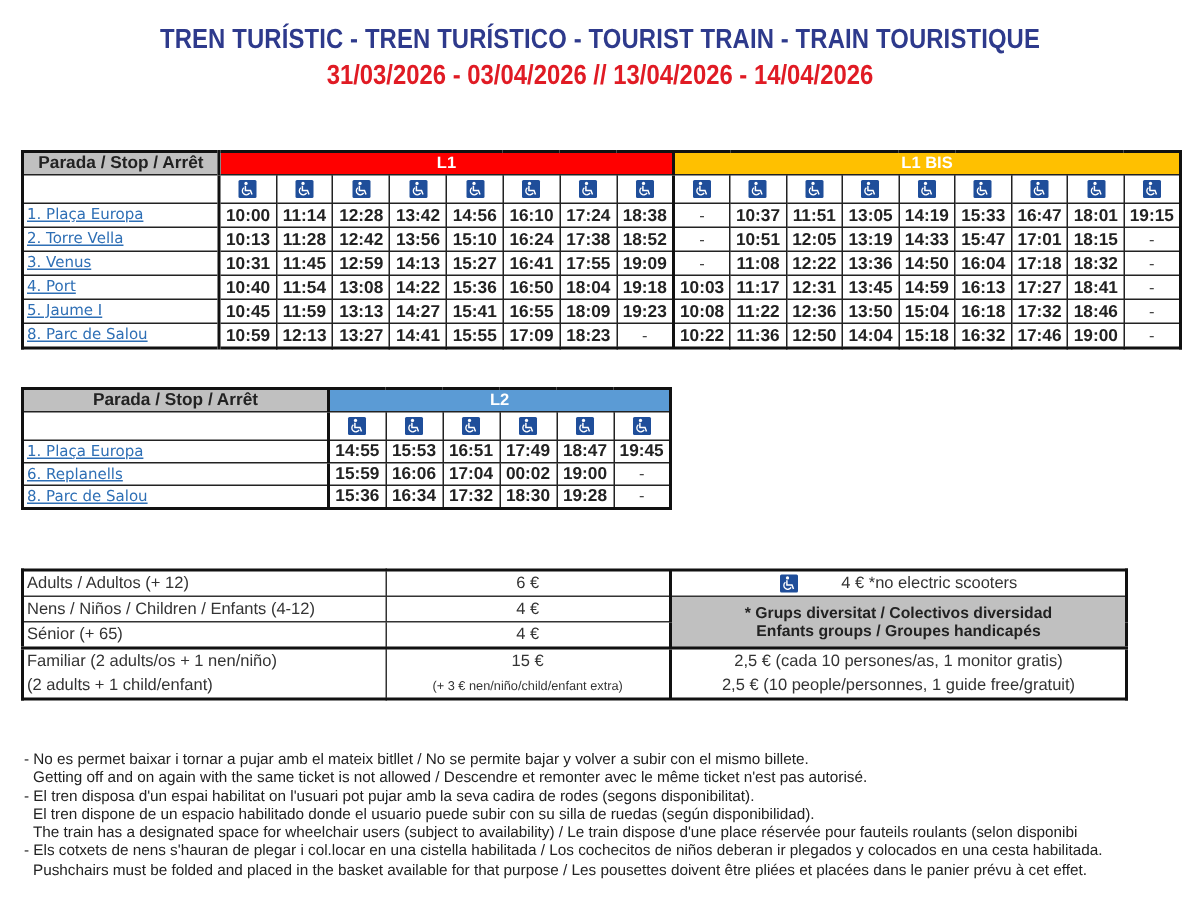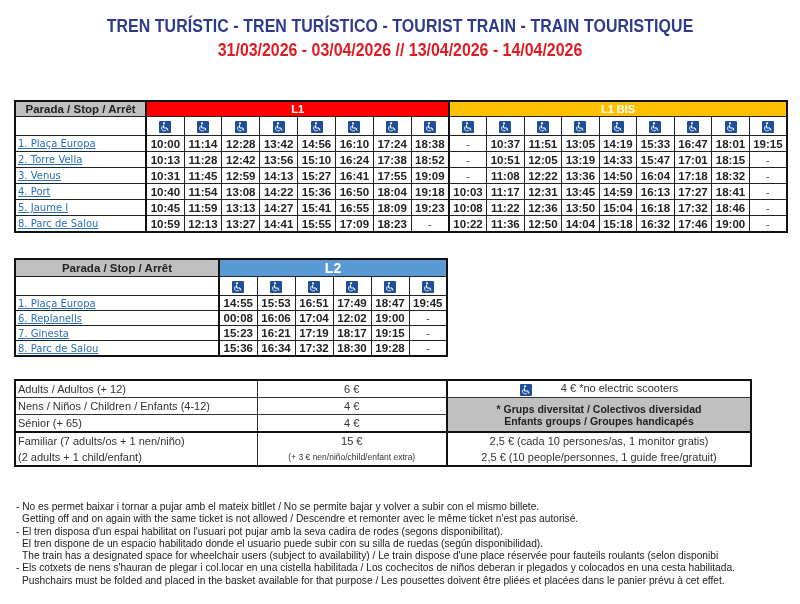--- a/index.html
+++ b/index.html
@@ -12,21 +12,21 @@
   td { padding:0; overflow:hidden; white-space:nowrap; }
 
   
   #l1 { left:14px; top:100px; width:774px; border:2px solid #111; }
   #l1 td { border:1px solid #222; height:15px; }
   #l1 tr.hdr td { height:14px; }
   #l1 tr.ico td { height:15px; }
   .stop-hdr { background:#c0c0c0; font-weight:bold; font-size:11.5px; text-align:center; color:#222; border-right:2px solid #111 !important;margin-top:14px; }
   .l1-hdr { background:#ff0000; color:#fff; font-weight:bold; font-size:11px; text-align:center; }
   .l1bis-hdr { background:#ffc000; color:#fff; font-weight:bold; font-size:11px; text-align:center; border-left:2px solid #111 !important; }
-  .l2-hdr { background:#5b9bd5; color:#fff; font-weight:bold; font-size:14px; text-align:center; }
+  .l2-hdr { background:#5b9bd5; color:#fff; font-weight:bold; font-size:11px; text-align:center; }
   .stop { font-family:"DejaVu Sans", sans-serif; font-size:10px; color:#2e6fb5; text-decoration:underline; padding-left:2px !important; border-right:2px solid #111 !important;margin-left:20px; }
   .time { font-size:11.5px; font-weight:bold; text-align:center; color:#222; }
   .dash { font-size:11px; text-align:center; color:#444; }
   .ico-cell { text-align:center; vertical-align:middle; }
   .first-bis { border-left:2px solid #111 !important; }
   .wc { display:inline-block; width:12px; height:12px; background:#1f4e9a; border-radius:1px; position:relative; vertical-align:middle; }
   .wc svg { position:absolute; left:0; top:0; }
 
   
   #l2 { left:14px; top:258px; width:432px; border:2px solid #111; }
@@ -323,34 +323,25 @@
         <td class="stop">1. Plaça Europa</td>
         <td class="time">14:55</td>
         <td class="time">15:53</td>
         <td class="time">16:51</td>
         <td class="time">17:49</td>
         <td class="time">18:47</td>
         <td class="time">19:45</td>
       </tr>
       <tr>
         <td class="stop">6. Replanells</td>
-        <td class="time">00:08</td>
+        <td class="time">15:59</td>
         <td class="time">16:06</td>
         <td class="time">17:04</td>
-        <td class="time">12:02</td>
+        <td class="time">00:02</td>
         <td class="time">19:00</td>
-        <td class="dash">-</td>
-      </tr>
-      <tr>
-        <td class="stop">7. Ginesta</td>
-        <td class="time">15:23</td>
-        <td class="time">16:21</td>
-        <td class="time">17:19</td>
-        <td class="time">18:17</td>
-        <td class="time">19:15</td>
         <td class="dash">-</td>
       </tr>
       <tr>
         <td class="stop">8. Parc de Salou</td>
         <td class="time">15:36</td>
         <td class="time">16:34</td>
         <td class="time">17:32</td>
         <td class="time">18:30</td>
         <td class="time">19:28</td>
         <td class="dash">-</td>
@@ -384,21 +375,21 @@
         <div>* Grups diversitat  / Colectivos  diversidad</div>
         <div>Enfants groups / Groupes handicapés</div>
       </td>
     </tr>
     <tr>
       <td class="pl">Sénior (+ 65)</td>
       <td class="pc pbig">4 €</td>
     </tr>
     <tr style="border-top:2px solid #111">
       <td class="pl fam-cell">
-        <div>Familiar (7 adults/os + 1 nen/niño)</div>
+        <div>Familiar (2 adults/os + 1 nen/niño)</div>
         <div>(2 adults + 1  child/enfant)</div>
       </td>
       <td class="pc pbig fam-cell">
         <div>15 €</div>
         <div class="small">(+ 3 € nen/niño/child/enfant extra)</div>
       </td>
       <td class="pc fam-cell">
         <div>2,5 €  (cada 10 persones/as, 1 monitor gratis)</div>
         <div>2,5 €  (10 people/personnes, 1 guide free/gratuit)</div>
       </td>

